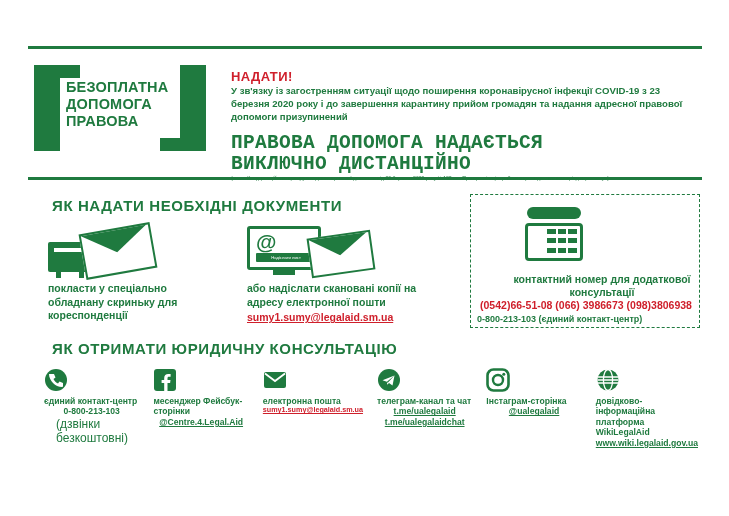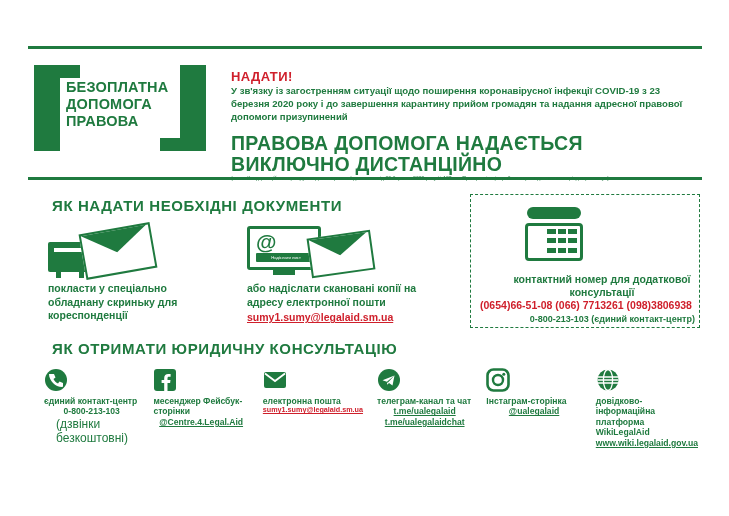--- a/index.html
+++ b/index.html
@@ -97,20 +97,21 @@
   .headline {
     position: absolute;
     left: 203px;
     top: 84px;
     width: 470px;
     font-size: 19.5px;
     font-weight: bold;
     line-height: 1.08;
     color: #1f7a3f;
     letter-spacing: 0.3px;
+    font-family: Liberation Mono, monospace;
   }
   .headline .line2 { display: block; }
   .legal-ref {
     position: absolute;
     left: 203px;
     top: 126px;
     width: 470px;
     font-size: 5.1px;
     color: #1f7a3f;
     line-height: 1.2;
@@ -331,21 +332,21 @@
     text-align: center;
     font-size: 10.5px;
     font-weight: bold;
     color: #cf1f2b;
   }
   .phone-num2 {
     position: absolute;
     left: 6px;
     top: 119px;
     width: 218px;
-    text-align: right;
+    text-align: left;
     font-size: 9px;
     font-weight: bold;
     color: #1f7a3f;
   }
 
   
   .sec2-title {
     position: absolute;
     left: 52px;
     top: 340px;
@@ -457,21 +458,21 @@
           <i></i>
           <i></i>
           <i></i>
           <i></i>
           <i></i>
           <i></i>
           <i></i>
       </div>
     </div>
     <div class="phone-cap">контактний номер для додаткової консультації</div>
-    <div class="phone-num">(0654)66-51-08 (066) 7713261 (098)3806938</div>
+    <div class="phone-num">(0542)66-51-08 (066) 3986673 (098)3806938</div>
     <div class="phone-num2">0-800-213-103 (єдиний контакт-центр)</div>
   </div>
 
   <div class="sec2-title">ЯК ОТРИМАТИ ЮРИДИЧНУ КОНСУЛЬТАЦІЮ</div>
 
   <div class="channels">
 
     <div class="ch">
       <div class="ch-icon">
         <svg width="24" height="24" viewBox="0 0 24 24">

